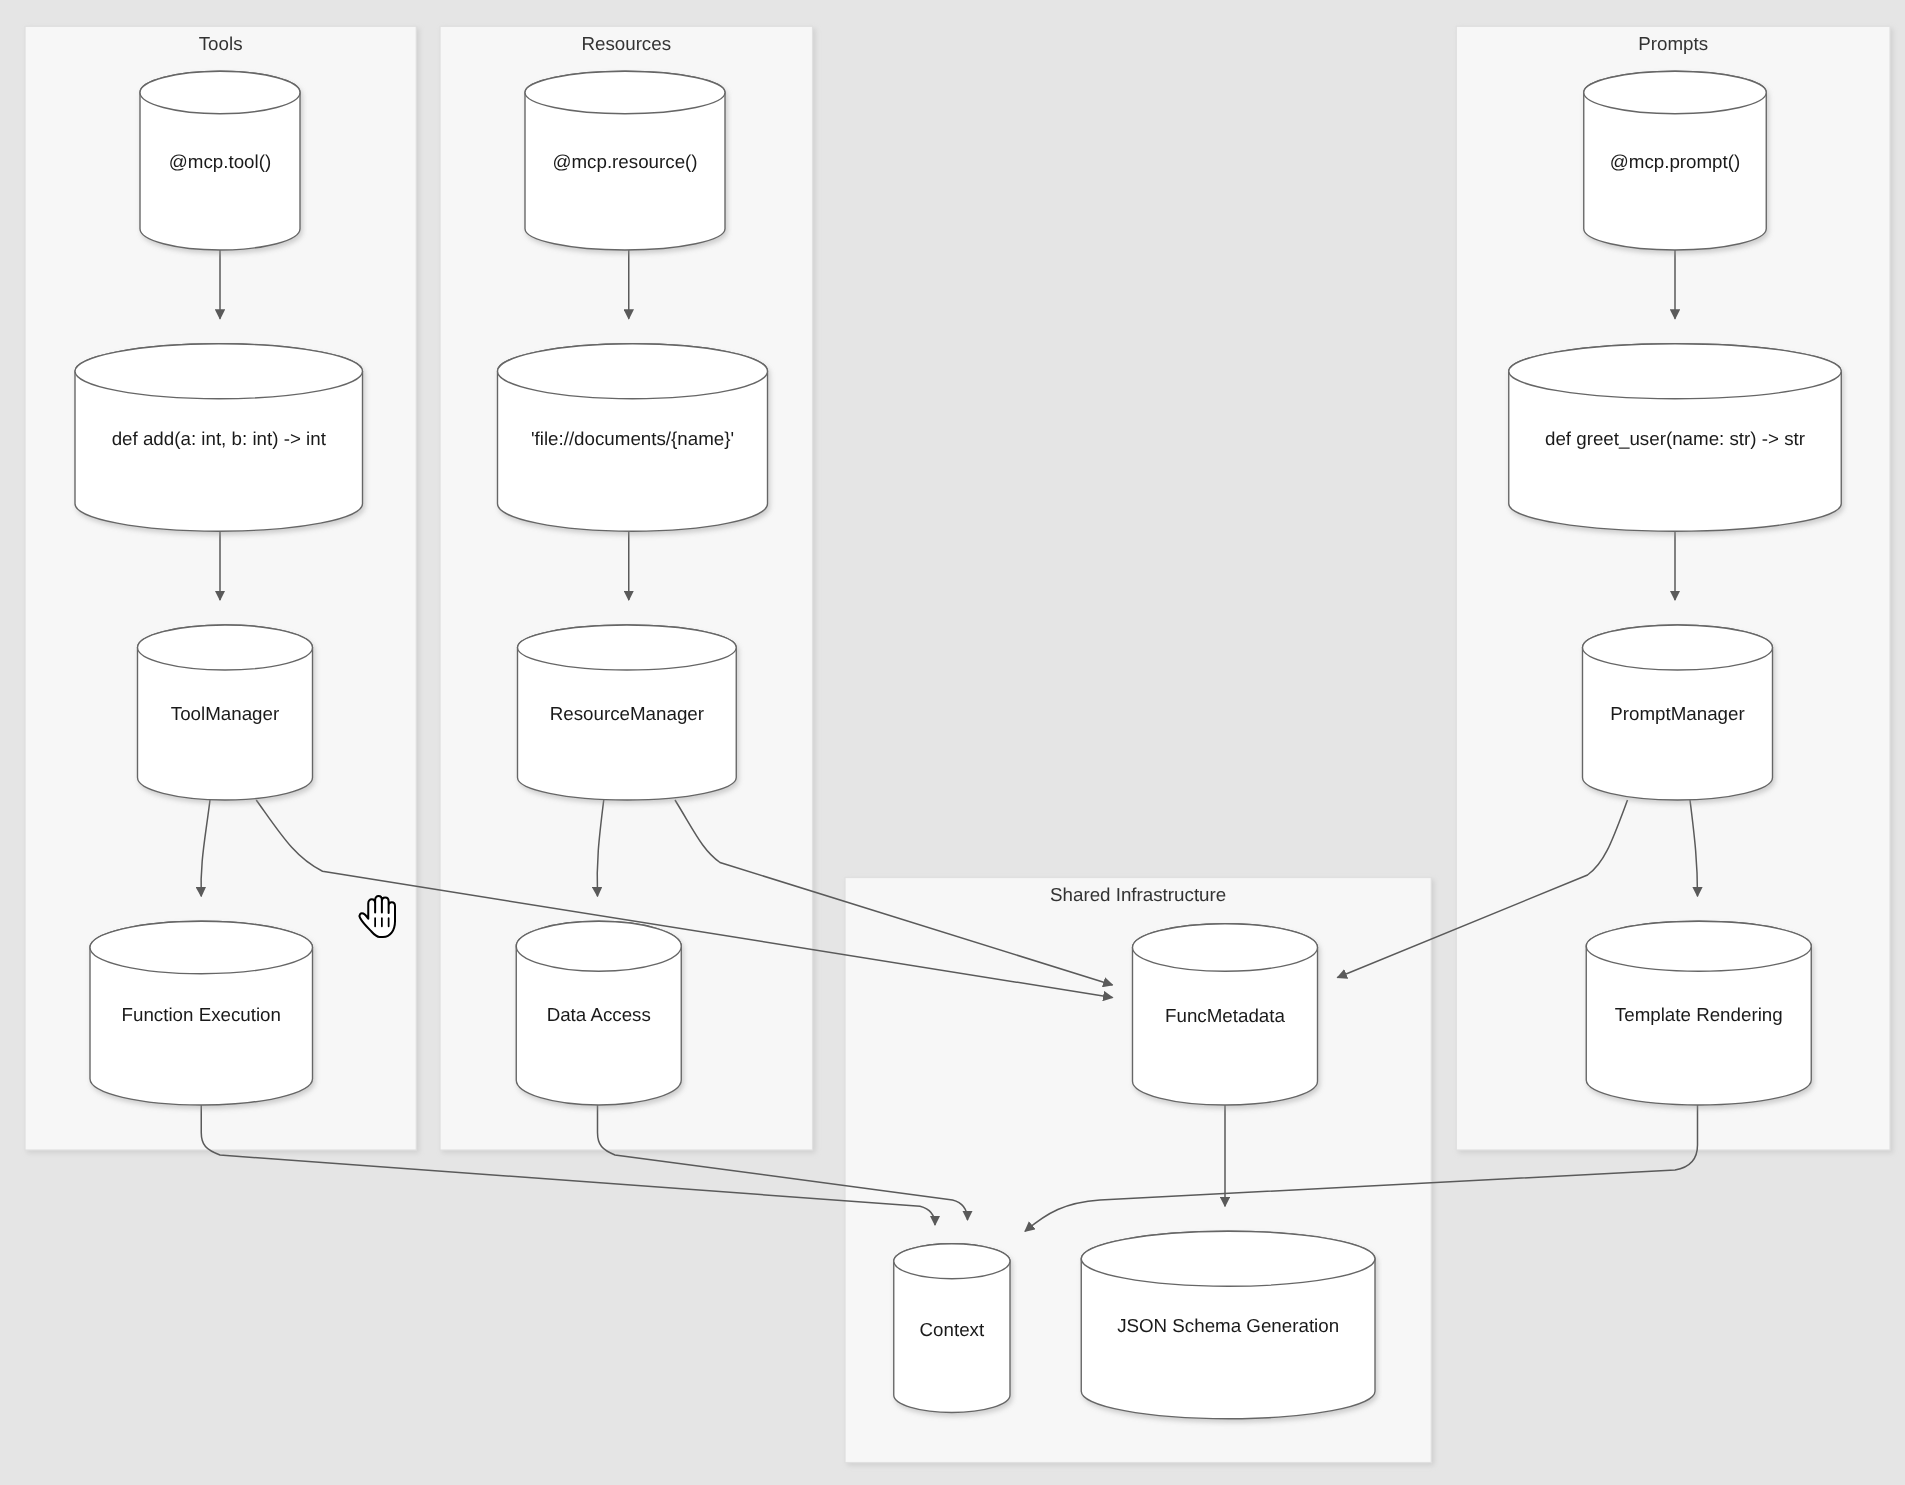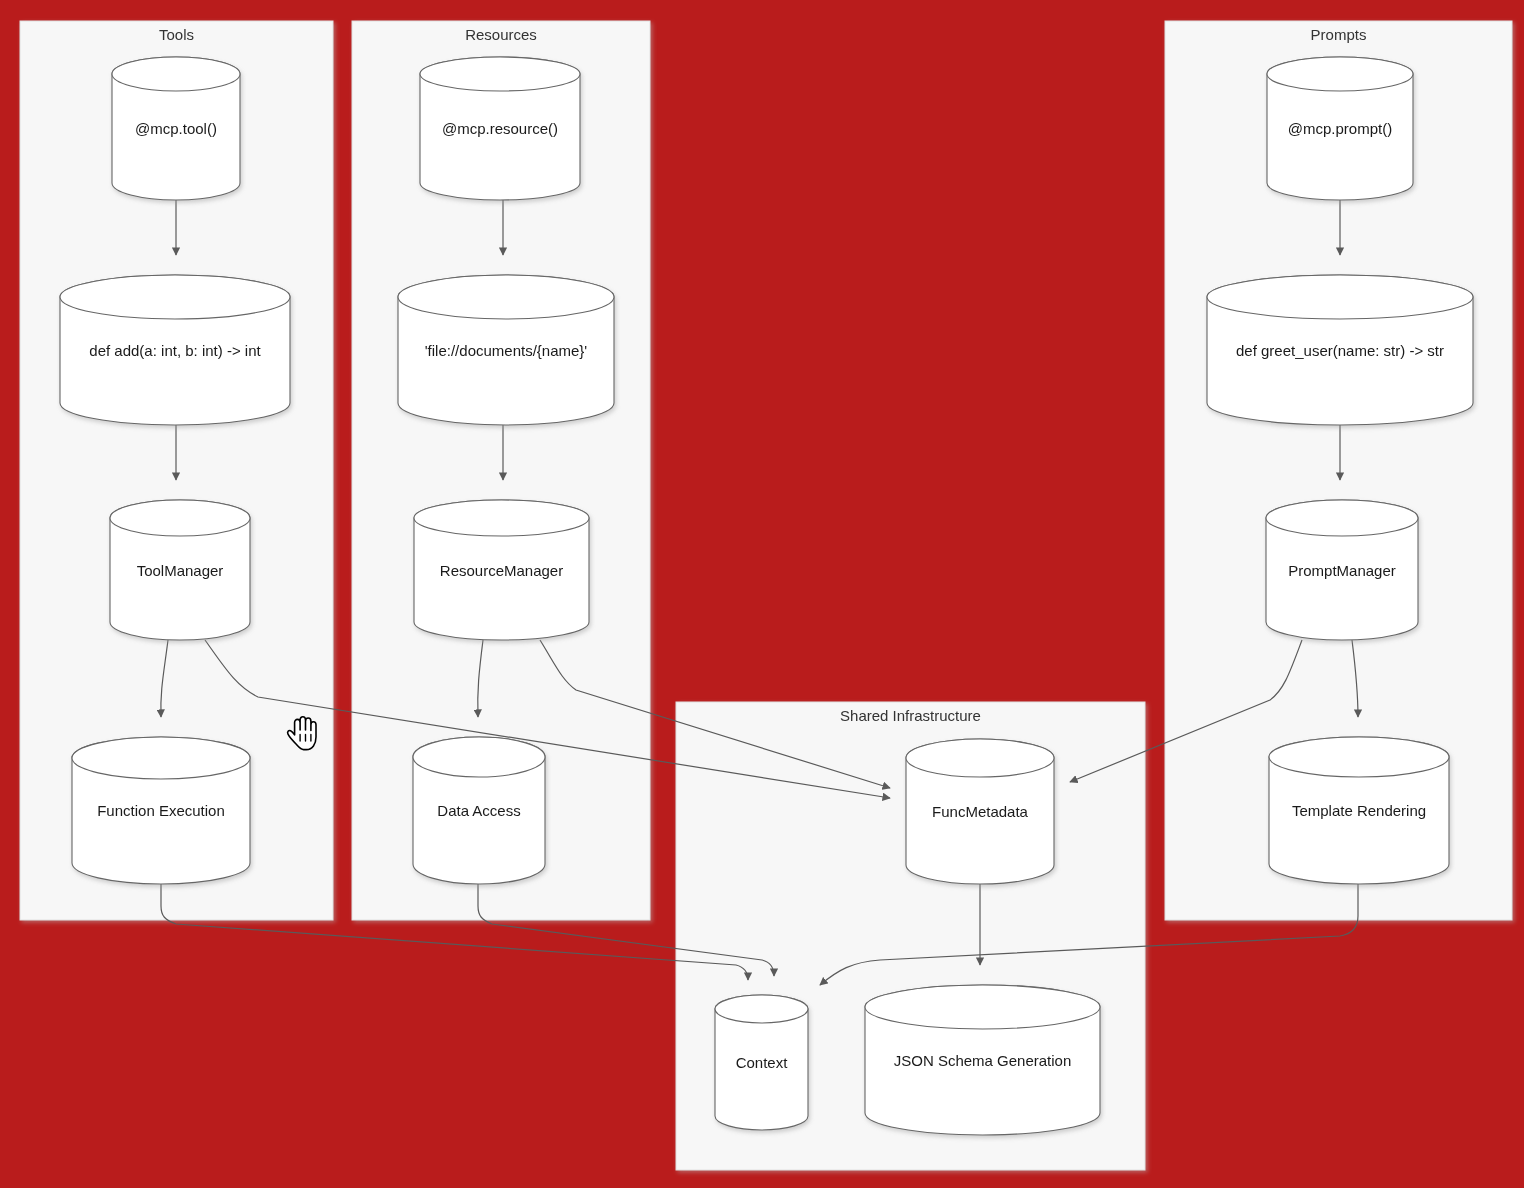--- a/index.html
+++ b/index.html
@@ -10,21 +10,21 @@
   body {
     font-family: "Liberation Sans", sans-serif;
     width: 1524px;
     height: 1188px;
     overflow: hidden;
   }
   #diagram-root {
     position: relative;
     width: 1524px;
     height: 1188px;
-    background: #b91c1c;
+    background: #e5e5e5;
   }
   svg#diagram-svg {
     position: absolute;
     top: 0;
     left: 0;
     width: 1524px;
     height: 1188px;
     display: block;
   }
   .group-rect {

